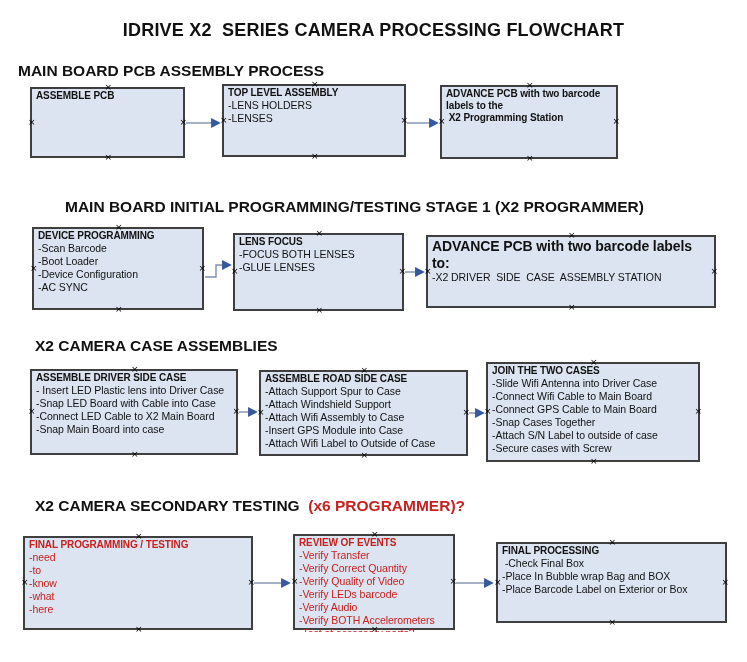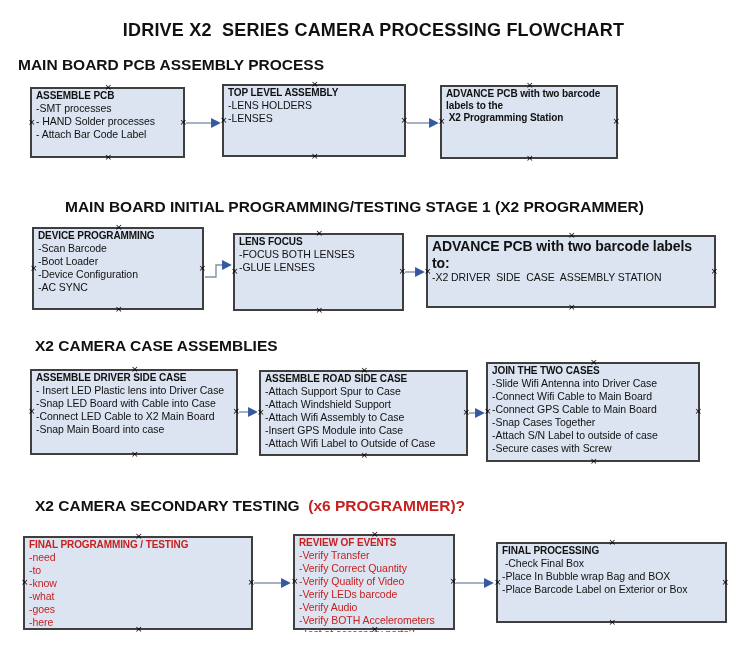--- a/index.html
+++ b/index.html
@@ -4,21 +4,21 @@
 <style>
   html,body{margin:0;padding:0;background:#ffffff;}
   body{width:747px;height:662px;font-family:"Liberation Sans",sans-serif;color:var(--c-text,#111);}
   .stage{position:relative;width:747px;height:632px;background:#fff;overflow:hidden;}
 
   .main-title{position:absolute;top:20px;left:0;width:747px;text-align:center;
     font-size:18px;font-weight:bold;white-space:pre;letter-spacing:.2px;}
 
   .sec-h{position:absolute;font-size:15.5px;font-weight:bold;white-space:pre;}
   .sec-h .red-part{color:var(--c-red_text,#cb2126);}
-  .h1{left:18px;top:56px;}
+  .h1{left:18px;top:62px;}
   .h2{left:22px;top:198px;margin-left:43px;}
   .h3{left:35px;top:337px;}
   .h4{left:35px;top:489px;margin-top:8px;}
 
   .fbox{position:absolute;background:var(--c-box_fill,#dce4f1);
     border:2px solid var(--c-box_border,#3f3f3f);box-sizing:border-box;
     padding:1px 2px 1px 4px;overflow:visible;}
   .btitle{font-size:10px;font-weight:bold;line-height:1.18;white-space:pre-wrap;letter-spacing:-.1px;}
   .item{font-size:10.5px;line-height:13px;white-space:pre-wrap;letter-spacing:-.05px;}
   .red .btitle,.red .item{color:var(--c-red_text,#cb2126);}
@@ -55,25 +55,20 @@
 
   <div class="main-title">IDRIVE X2  SERIES CAMERA PROCESSING FLOWCHART</div>
 
   <div class="sec-h h1">MAIN BOARD PCB ASSEMBLY PROCESS</div>
   <div class="sec-h h2">MAIN BOARD INITIAL PROGRAMMING/TESTING STAGE 1 (X2 PROGRAMMER)</div>
   <div class="sec-h h3">X2 CAMERA CASE ASSEMBLIES</div>
   <div class="sec-h h4"><span>X2 CAMERA SECONDARY TESTING </span><span class="red-part"> (x6 PROGRAMMER)?</span></div>
 
   <div class="fbox b11">
     <div class="btitle">ASSEMBLE PCB</div>
-    <div>
-        <div class="item">-SMT processes</div>
-        <div class="item">- HAND Solder processes</div>
-        <div class="item">- Attach Bar Code Label</div>
-      </div>
   <span class="handle h-t">×</span>
       <span class="handle h-b">×</span>
       <span class="handle h-l">×</span>
       <span class="handle h-r">×</span>
     </div>
   <div class="fbox b12">
     <div class="btitle">TOP LEVEL ASSEMBLY</div>
     <div>
         <div class="item">-LENS HOLDERS</div>
         <div class="item">-LENSES</div>
@@ -171,21 +166,20 @@
       <span class="handle h-r">×</span>
     </div>
 
   <div class="fbox red b41">
     <div class="btitle">FINAL PROGRAMMING / TESTING</div>
     <div>
         <div class="item">-need</div>
         <div class="item">-to</div>
         <div class="item">-know</div>
         <div class="item">-what</div>
-        <div class="item">-goes</div>
         <div class="item">-here</div>
       </div>
   <span class="handle h-t">×</span>
       <span class="handle h-b">×</span>
       <span class="handle h-l">×</span>
       <span class="handle h-r">×</span>
     </div>
   <div class="fbox red b42">
     <div class="btitle">REVIEW OF EVENTS</div>
     <div>

